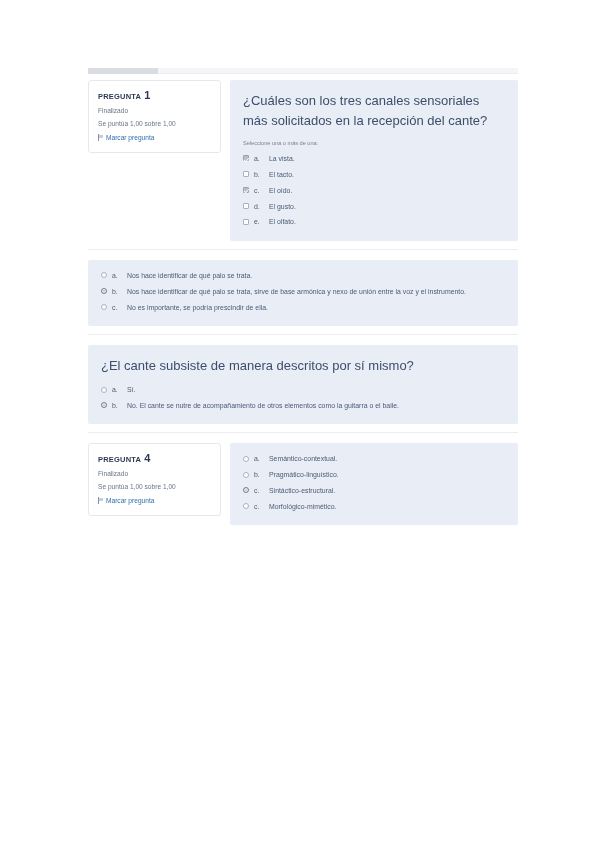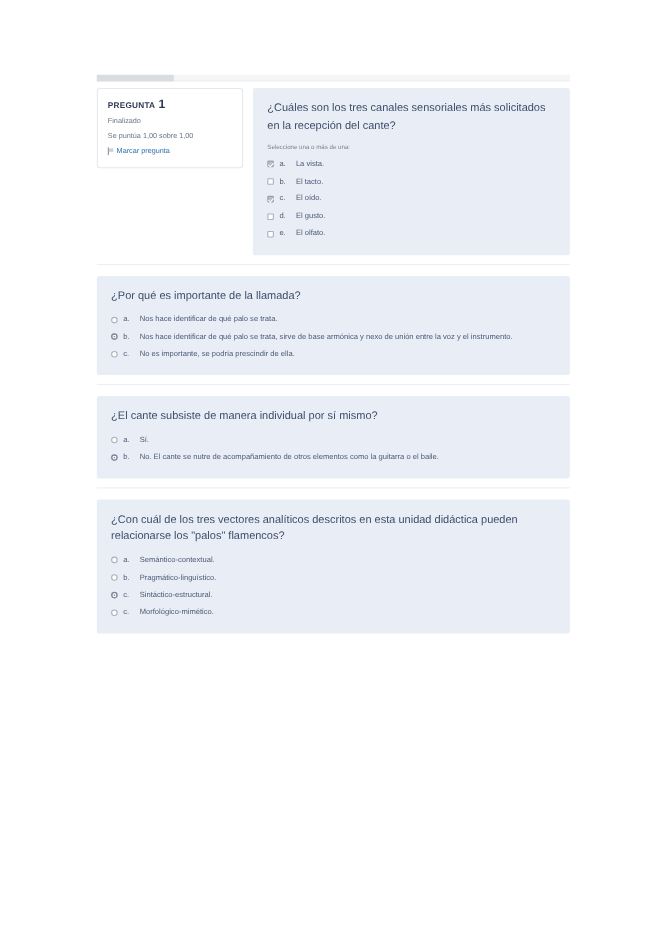--- a/index.html
+++ b/index.html
@@ -125,21 +125,21 @@
 
   
   .qpanel {
     flex: 1 1 auto;
     background: #e9edf5;
     border-radius: 2px;
     padding: 11px 13px 13px 13px;
     min-height: 40px;
   }
   .qtext {
-    font-size: 10px;
+    font-size: 13px;
     color: #3c4e6b;
     line-height: 1.55;
     margin-bottom: 9px;
   }
   .qhint {
     font-size: 5.6px;
     color: #7a8393;
     margin-bottom: 7px;
     line-height: 1.2;
   }
@@ -247,21 +247,20 @@
               <span class="ctrl check"></span>
               <span class="opt-letter">e.</span>
               <span class="opt-text">El olfato.</span>
             </div>
           </div>
         </div>
       </div>
       <div class="qsep"></div>
       <div class="qrow">
         <div class="qpanel">
-          <div class="qtext">¿Por qué es importante de la llamada?</div>
           <div class="opts">
             <div class="opt">
               <span class="ctrl radio"></span>
               <span class="opt-letter">a.</span>
               <span class="opt-text">Nos hace identificar de qué palo se trata.</span>
             </div>
             <div class="opt">
               <span class="ctrl radio on"></span>
               <span class="opt-letter">b.</span>
               <span class="opt-text">Nos hace identificar de qué palo se trata, sirve de base armónica y nexo de unión entre la voz y el instrumento.</span>
@@ -270,39 +269,47 @@
               <span class="ctrl radio"></span>
               <span class="opt-letter">c.</span>
               <span class="opt-text">No es importante, se podría prescindir de ella.</span>
             </div>
           </div>
         </div>
       </div>
       <div class="qsep"></div>
       <div class="qrow">
         <div class="qpanel">
-          <div class="qtext">¿El cante subsiste de manera individual por sí mismo?</div>
+          <div class="qtext">¿El cante subsiste de manera descritos por sí mismo?</div>
           <div class="opts">
             <div class="opt">
               <span class="ctrl radio"></span>
               <span class="opt-letter">a.</span>
               <span class="opt-text">Sí.</span>
             </div>
             <div class="opt">
               <span class="ctrl radio on"></span>
               <span class="opt-letter">b.</span>
               <span class="opt-text">No. El cante se nutre de acompañamiento de otros elementos como la guitarra o el baile.</span>
             </div>
           </div>
         </div>
       </div>
       <div class="qsep"></div>
       <div class="qrow">
+        <div class="qinfo">
+          <div class="qinfo-head"><span>PREGUNTA</span><span class="qnum">4</span></div>
+          <div class="qinfo-state">Finalizado</div>
+          <div class="qinfo-grade">Se puntúa 1,00 sobre 1,00</div>
+          <div class="qinfo-flag">
+            <span class="flag-icon"></span>
+            <span>Marcar pregunta</span>
+          </div>
+        </div>
         <div class="qpanel">
-          <div class="qtext">¿Con cuál de los tres vectores analíticos descritos en esta unidad didáctica pueden relacionarse los "palos" flamencos?</div>
           <div class="opts">
             <div class="opt">
               <span class="ctrl radio"></span>
               <span class="opt-letter">a.</span>
               <span class="opt-text">Semántico-contextual.</span>
             </div>
             <div class="opt">
               <span class="ctrl radio"></span>
               <span class="opt-letter">b.</span>
               <span class="opt-text">Pragmático-linguístico.</span>

